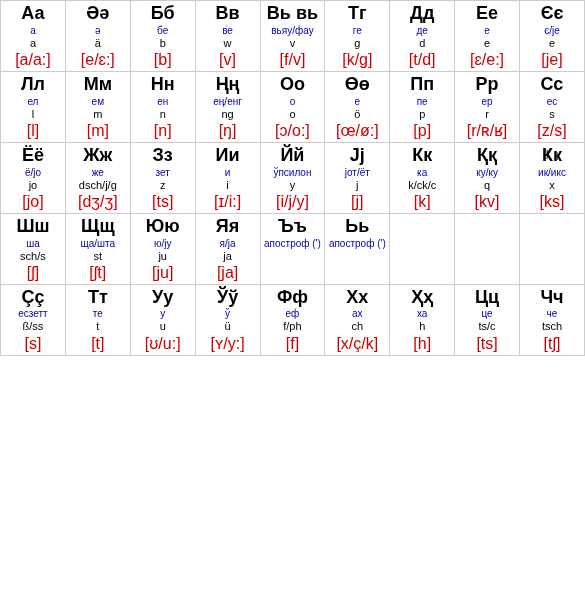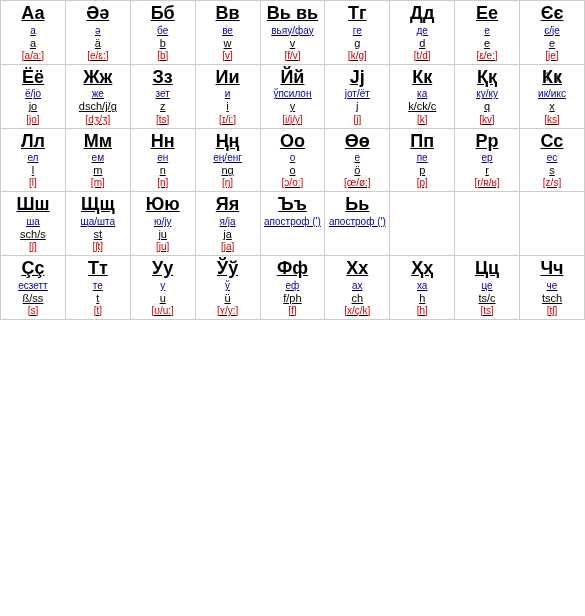--- a/index.html
+++ b/index.html
@@ -5,21 +5,20 @@
     * { box-sizing: border-box; margin: 0; padding: 0; }
     body {
       font-family: Arial, sans-serif;
       font-size: 12px;
       background: #fff;
       width: 585px;
     }
     table {
       border-collapse: collapse;
       width: 100%;
-      text-decoration: underline;
     }
     td {
       border: 1px solid #ccc;
       text-align: center;
       padding: 2px 1px;
       vertical-align: top;
       width: 58px;
     }
     .letter-main {
       font-size: 18px;
@@ -31,21 +30,21 @@
       font-size: 10px;
       color: #00a;
       line-height: 1.2;
     }
     .letter-latin {
       font-size: 11px;
       color: #000;
       line-height: 1.2;
     }
     .letter-ipa {
-      font-size: 10px;
+      font-size: 16px;
       color: #c00;
       line-height: 1.2;
     }
     .blue { color: #00a; }
     .red { color: #c00; }
     .black { color: #000; }
   </style>
 </head>
 <body>
 
@@ -102,20 +101,76 @@
       </td>
         <td>
         <div class="letter-main black">Єє</div>
         <div class="letter-name blue">є/je</div>
         <div class="letter-latin black">e</div>
         <div class="letter-ipa red">[je]</div>
       </td>
       </tr>
       <tr>
         <td>
+        <div class="letter-main black">Лл</div>
+        <div class="letter-name blue">ел</div>
+        <div class="letter-latin black">l</div>
+        <div class="letter-ipa red">[l]</div>
+      </td>
+        <td>
+        <div class="letter-main black">Мм</div>
+        <div class="letter-name blue">ем</div>
+        <div class="letter-latin black">m</div>
+        <div class="letter-ipa red">[m]</div>
+      </td>
+        <td>
+        <div class="letter-main black">Нн</div>
+        <div class="letter-name blue">ен</div>
+        <div class="letter-latin black">n</div>
+        <div class="letter-ipa red">[n]</div>
+      </td>
+        <td>
+        <div class="letter-main black">Ңң</div>
+        <div class="letter-name blue">ең/енг</div>
+        <div class="letter-latin black">ng</div>
+        <div class="letter-ipa red">[ŋ]</div>
+      </td>
+        <td>
+        <div class="letter-main black">Оо</div>
+        <div class="letter-name blue">о</div>
+        <div class="letter-latin black">o</div>
+        <div class="letter-ipa red">[ɔ/o:]</div>
+      </td>
+        <td>
+        <div class="letter-main black">Өө</div>
+        <div class="letter-name blue">е</div>
+        <div class="letter-latin black">ö</div>
+        <div class="letter-ipa red">[œ/ø:]</div>
+      </td>
+        <td>
+        <div class="letter-main black">Пп</div>
+        <div class="letter-name blue">пе</div>
+        <div class="letter-latin black">p</div>
+        <div class="letter-ipa red">[p]</div>
+      </td>
+        <td>
+        <div class="letter-main black">Рр</div>
+        <div class="letter-name blue">ер</div>
+        <div class="letter-latin black">r</div>
+        <div class="letter-ipa red">[r/ʀ/ʁ]</div>
+      </td>
+        <td>
+        <div class="letter-main black">Сс</div>
+        <div class="letter-name blue">ес</div>
+        <div class="letter-latin black">s</div>
+        <div class="letter-ipa red">[z/s]</div>
+      </td>
+      </tr>
+      <tr>
+        <td>
         <div class="letter-main black">Ёё</div>
         <div class="letter-name blue">ё/jo</div>
         <div class="letter-latin black">jo</div>
         <div class="letter-ipa red">[jo]</div>
       </td>
         <td>
         <div class="letter-main black">Жж</div>
         <div class="letter-name blue">же</div>
         <div class="letter-latin black">dsch/j/g</div>
         <div class="letter-ipa red">[dʒ/ʒ]</div>
@@ -158,76 +213,20 @@
       </td>
         <td>
         <div class="letter-main black">Ҝҝ</div>
         <div class="letter-name blue">ик/икс</div>
         <div class="letter-latin black">x</div>
         <div class="letter-ipa red">[ks]</div>
       </td>
       </tr>
       <tr>
         <td>
-        <div class="letter-main black">Лл</div>
-        <div class="letter-name blue">ел</div>
-        <div class="letter-latin black">l</div>
-        <div class="letter-ipa red">[l]</div>
-      </td>
-        <td>
-        <div class="letter-main black">Мм</div>
-        <div class="letter-name blue">ем</div>
-        <div class="letter-latin black">m</div>
-        <div class="letter-ipa red">[m]</div>
-      </td>
-        <td>
-        <div class="letter-main black">Нн</div>
-        <div class="letter-name blue">ен</div>
-        <div class="letter-latin black">n</div>
-        <div class="letter-ipa red">[n]</div>
-      </td>
-        <td>
-        <div class="letter-main black">Ңң</div>
-        <div class="letter-name blue">ең/енг</div>
-        <div class="letter-latin black">ng</div>
-        <div class="letter-ipa red">[ŋ]</div>
-      </td>
-        <td>
-        <div class="letter-main black">Оо</div>
-        <div class="letter-name blue">о</div>
-        <div class="letter-latin black">o</div>
-        <div class="letter-ipa red">[ɔ/o:]</div>
-      </td>
-        <td>
-        <div class="letter-main black">Өө</div>
-        <div class="letter-name blue">е</div>
-        <div class="letter-latin black">ö</div>
-        <div class="letter-ipa red">[œ/ø:]</div>
-      </td>
-        <td>
-        <div class="letter-main black">Пп</div>
-        <div class="letter-name blue">пе</div>
-        <div class="letter-latin black">p</div>
-        <div class="letter-ipa red">[p]</div>
-      </td>
-        <td>
-        <div class="letter-main black">Рр</div>
-        <div class="letter-name blue">ер</div>
-        <div class="letter-latin black">r</div>
-        <div class="letter-ipa red">[r/ʀ/ʁ]</div>
-      </td>
-        <td>
-        <div class="letter-main black">Сс</div>
-        <div class="letter-name blue">ес</div>
-        <div class="letter-latin black">s</div>
-        <div class="letter-ipa red">[z/s]</div>
-      </td>
-      </tr>
-      <tr>
-        <td>
         <div class="letter-main black">Шш</div>
         <div class="letter-name blue">ша</div>
         <div class="letter-latin black">sch/s</div>
         <div class="letter-ipa red">[ʃ]</div>
       </td>
         <td>
         <div class="letter-main black">Щщ</div>
         <div class="letter-name blue">ща/шта</div>
         <div class="letter-latin black">st</div>
         <div class="letter-ipa red">[ʃt]</div>

